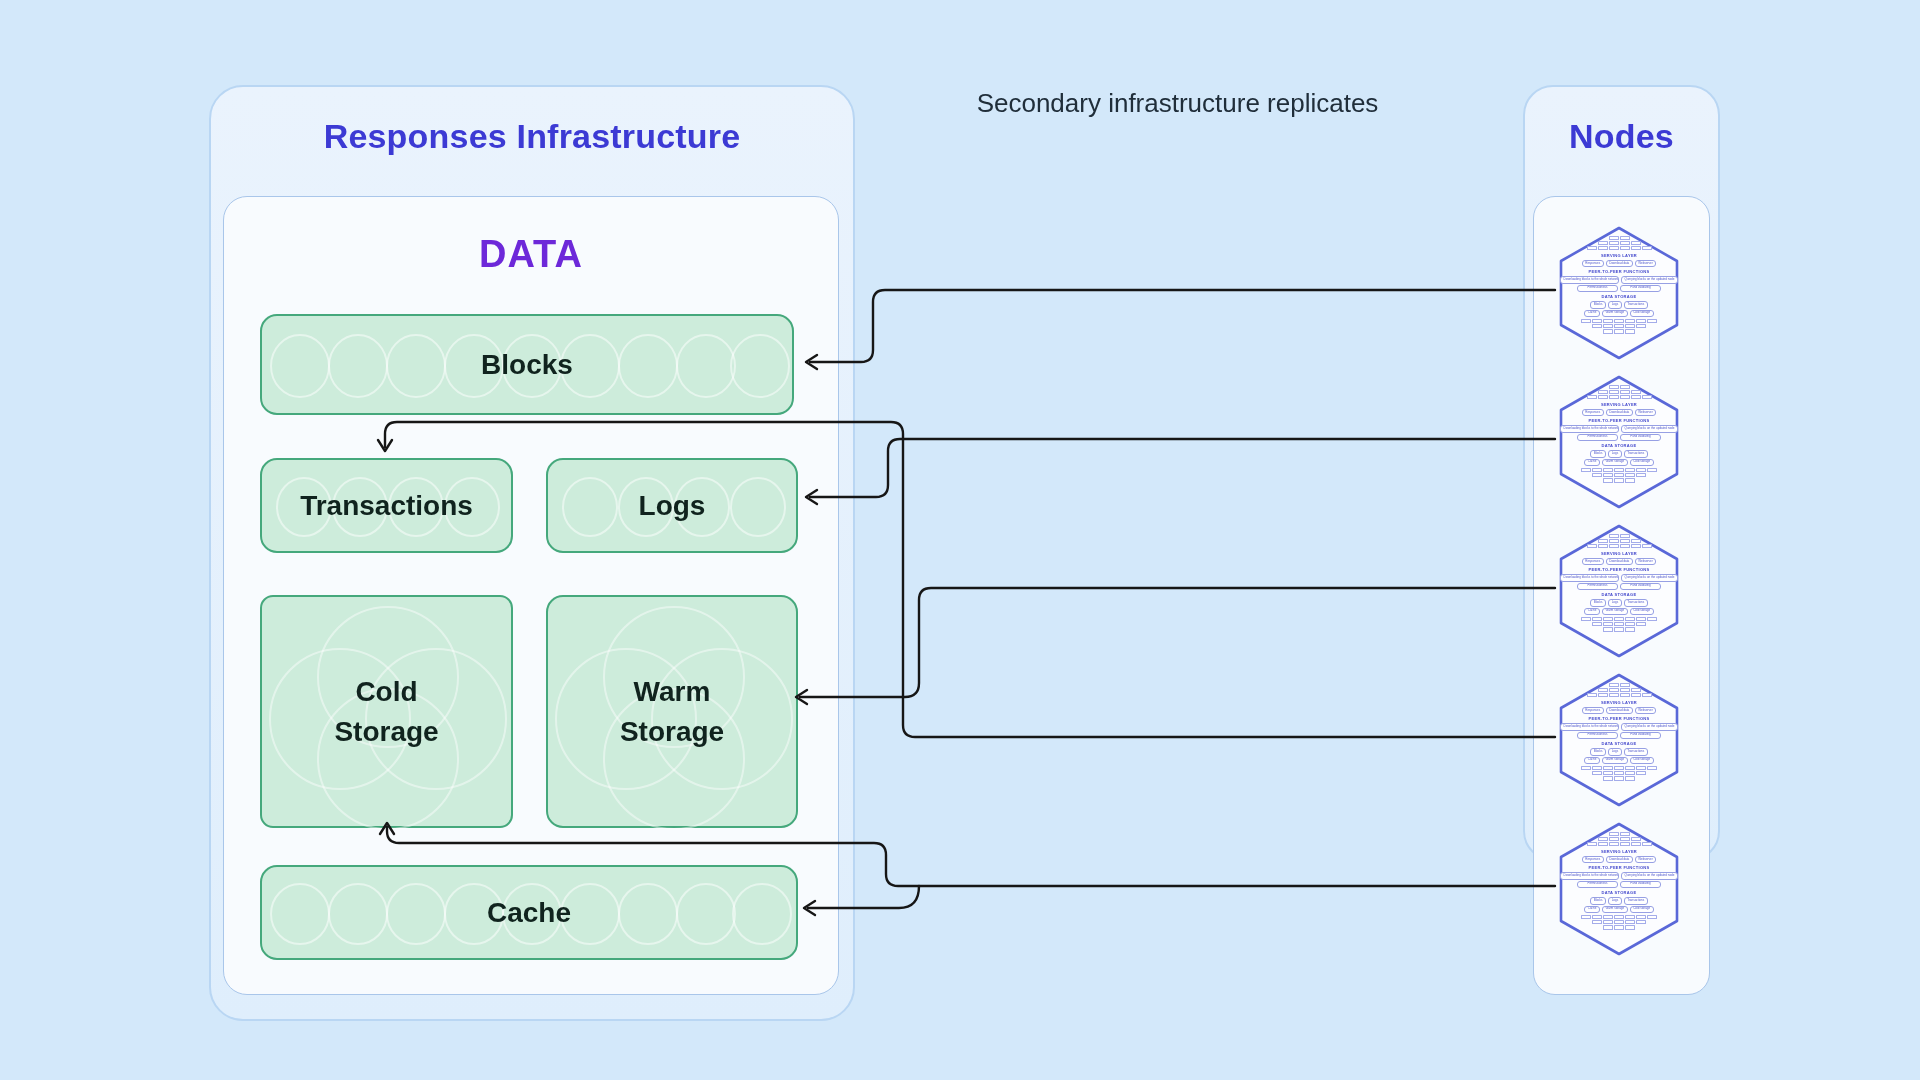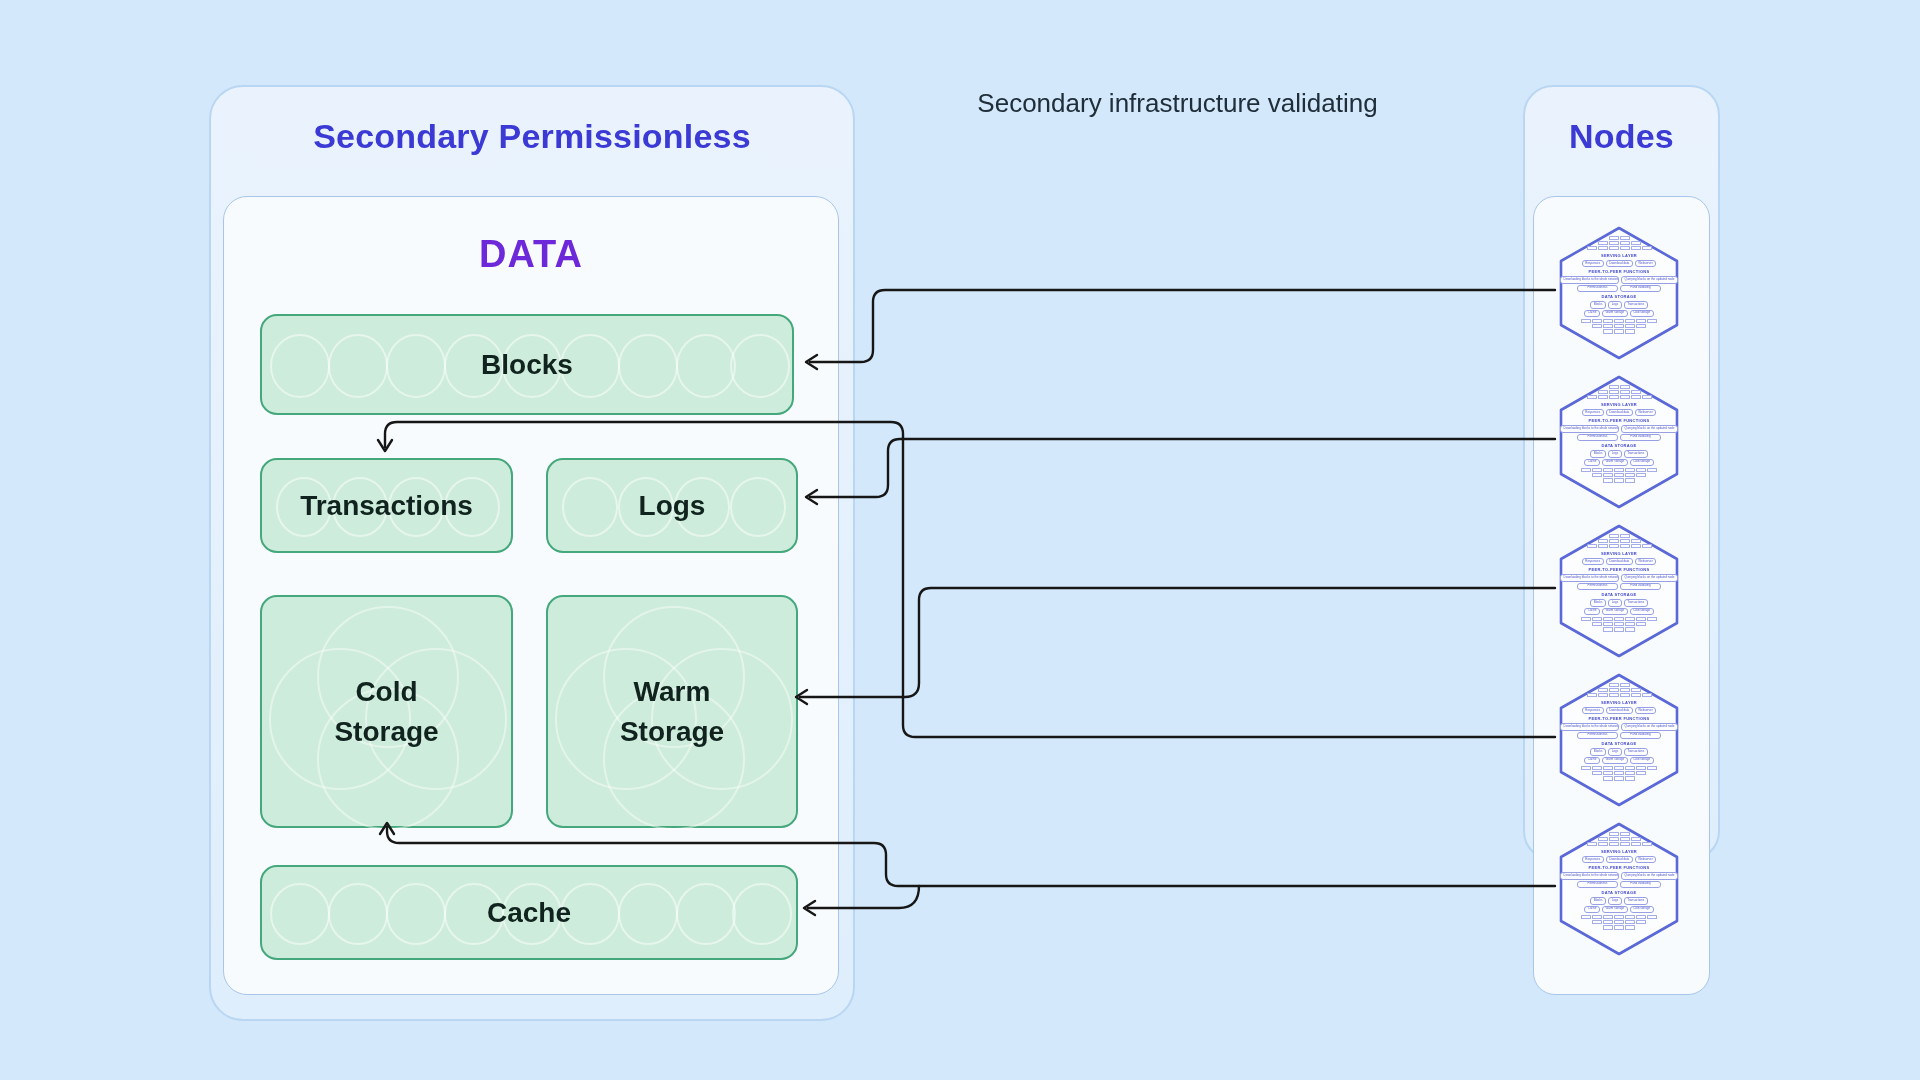--- a/index.html
+++ b/index.html
@@ -60,21 +60,21 @@
     background:#ffffff;border:.4px solid #97a0e4;border-radius:3px;
     font-size:3px;color:#5058cc;padding:.8px 2.5px;white-space:nowrap;
     max-width:52px;overflow:hidden;line-height:1.2;
   }
   .arrows{position:absolute;left:0;top:0;pointer-events:none;z-index:5;}
 </style>
 </head>
 <body>
 
 <div class="panel" style="left:209px;top:85px;width:646px;height:936px;">
-  <div class="panel-title">Secondary Permissionless</div>
+  <div class="panel-title">Responses Infrastructure</div>
 
   <div class="inner-panel" style="left:12px;top:109px;width:616px;height:799px;">
     <div class="data-heading">DATA</div>
 
     <div class="gbox" style="left:36px;top:117px;width:534px;height:101px;">
       <svg class="deco" width="534" height="101" viewBox="0 0 534 101">
         <g fill="none" stroke="rgba(255,255,255,0.5)" stroke-width="2">
           <ellipse cx="38" cy="50" rx="29" ry="31"></ellipse>
             <ellipse cx="96" cy="50" rx="29" ry="31"></ellipse>
           <ellipse cx="154" cy="50" rx="29" ry="31"></ellipse>
@@ -106,21 +106,21 @@
         <g fill="none" stroke="rgba(255,255,255,0.5)" stroke-width="2">
           <ellipse cx="42" cy="47" rx="27" ry="29"></ellipse>
             <ellipse cx="98" cy="47" rx="27" ry="29"></ellipse>
           <ellipse cx="154" cy="47" rx="27" ry="29"></ellipse>
             <ellipse cx="210" cy="47" rx="27" ry="29"></ellipse>
         </g>
       </svg>
       <div class="lbl">Logs</div>
     </div>
 
-    <div class="gbox" style="left:36px;top:398px;width:253px;height:233px;">
+    <div class="gbox" style="left:36px;top:398px;width:253px;height:233px;border-radius:13px;">
       <svg class="deco" width="253" height="233" viewBox="0 0 253 233">
         <g fill="none" stroke="rgba(255,255,255,0.45)" stroke-width="2">
           <circle cx="126" cy="80" r="70"></circle>
             <circle cx="78" cy="122" r="70"></circle>
           <circle cx="174" cy="122" r="70"></circle>
             <circle cx="126" cy="162" r="70"></circle>
         </g>
       </svg>
       <div class="lbl">
         <span>Cold</span><br>
@@ -156,21 +156,21 @@
             <ellipse cx="444" cy="47" rx="29" ry="30"></ellipse>
           <ellipse cx="500" cy="47" rx="29" ry="30"></ellipse>
         </g>
       </svg>
       <div class="lbl">Cache</div>
     </div>
   </div>
 </div>
 
 <div class="annotation">
-  <div>Secondary infrastructure validating</div>
+  <div>Secondary infrastructure replicates</div>
 </div>
 
 <div class="panel" style="left:1523px;top:85px;width:197px;height:776px;border-radius:30px;">
   <div class="panel-title">Nodes</div>
   <div class="inner-panel" style="left:8px;top:109px;width:177px;height:799px;border-radius:22px;">
     <div style="position:absolute;left:0;top:0;width:177px;height:799px;">
   <div class="hex" style="left: 24px; top: 29px;">
     <svg class="outline" width="122" height="134" viewBox="0 0 122 134">
       <polygon points="61,2 119,35 119,99 61,132 3,99 3,35" fill="#fcfdff" stroke="#5a68d8" stroke-width="2.6" stroke-linejoin="round"></polygon>
     </svg>

